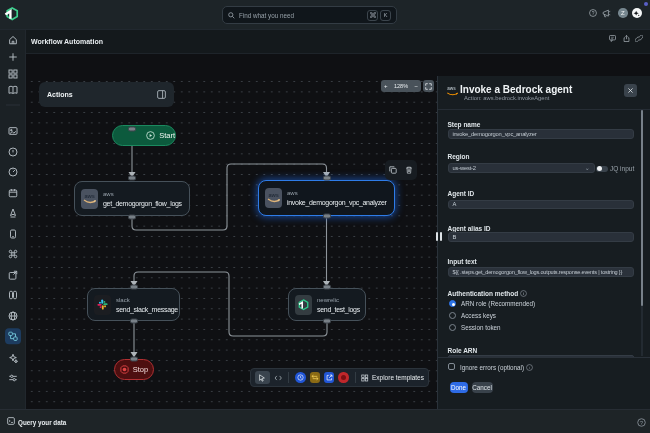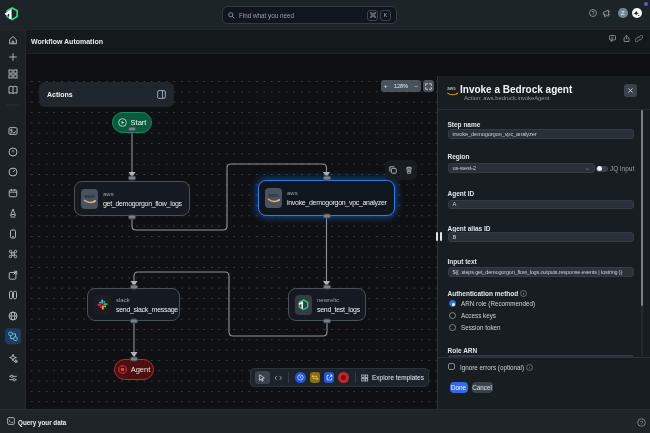--- a/index.html
+++ b/index.html
@@ -226,21 +226,21 @@
         <span>+</span>
         <span style="font-size:5.5px;">128%</span>
         <span>−</span>
       </div>
     <div class="abs" id="fitbtn">
         <svg width="7" height="7" viewBox="0 0 10 10" stroke="#e8ecef" stroke-width="1.1">
           <path d="M4 1 L1 1 L1 4 M6 1 L9 1 L9 4 M4 9 L1 9 L1 6 M6 9 L9 9 L9 6" fill="none"></path>
         </svg>
       </div>
 
-    <div class="pill" style="left:86px; top:36px; width:40px; height:21px; background:#0c5a3d; border:1px solid #1b8a5f;">
+    <div class="pill" style="left:86px; top:49px; width:64px; height:21px; background:#0c5a3d; border:1px solid #1b8a5f;justify-content:flex-end;">
       <svg width="9" height="9" viewBox="0 0 10 10">
           <circle cx="5" cy="5" r="4.3" fill="none" stroke="#cfe9dd" stroke-width="0.9"></circle>
           <path d="M4 3.2 L6.8 5 L4 6.8 Z" fill="#cfe9dd"></path>
         </svg>
       <span style="color:#f0f7f3; font-size:7.5px;">Start</span>
     </div>
 
     <div class="node" style="left:48px; top:105px; width:116px; height:35px;">
       <div class="ic aws-ic">
         <span style="position:absolute; left:3.5px; top:4px; color:#252e3b; font-size:5.5px; font-weight:bold;">aws</span>
@@ -309,21 +309,21 @@
           <div class="sub">newrelic</div>
           <div class="nm">send_test_logs</div>
         </div>
     </div>
 
     <div class="pill" style="left:88px; top:283px; width:40px; height:21px; background:#4d0f10; border:1px solid #b03032;">
       <svg width="9" height="9" viewBox="0 0 10 10">
           <path d="M3 1 H7 L9 3 V7 L7 9 H3 L1 7 V3 Z" fill="none" stroke="#e04545" stroke-width="1"></path>
           <circle cx="5" cy="5" r="2" fill="#e04545"></circle>
         </svg>
-      <span style="color:#f3dcdc; font-size:7.5px;">Agent</span>
+      <span style="color:#f3dcdc; font-size:7.5px;">Stop</span>
     </div>
 
     <div class="cdot" style="left:106px; top:53px;"></div>
     <div class="cdot" style="left:106px; top:102px;"></div>
     <div class="cdot" style="left:106px; top:141px;"></div>
     <div class="cdot" style="left:300.5px; top:102px;"></div>
     <div class="cdot" style="left:300.5px; top:140px;"></div>
     <div class="cdot" style="left:108px; top:211px;"></div>
     <div class="cdot" style="left:108px; top:245px;"></div>
     <div class="cdot" style="left:300.5px; top:211px;"></div>

